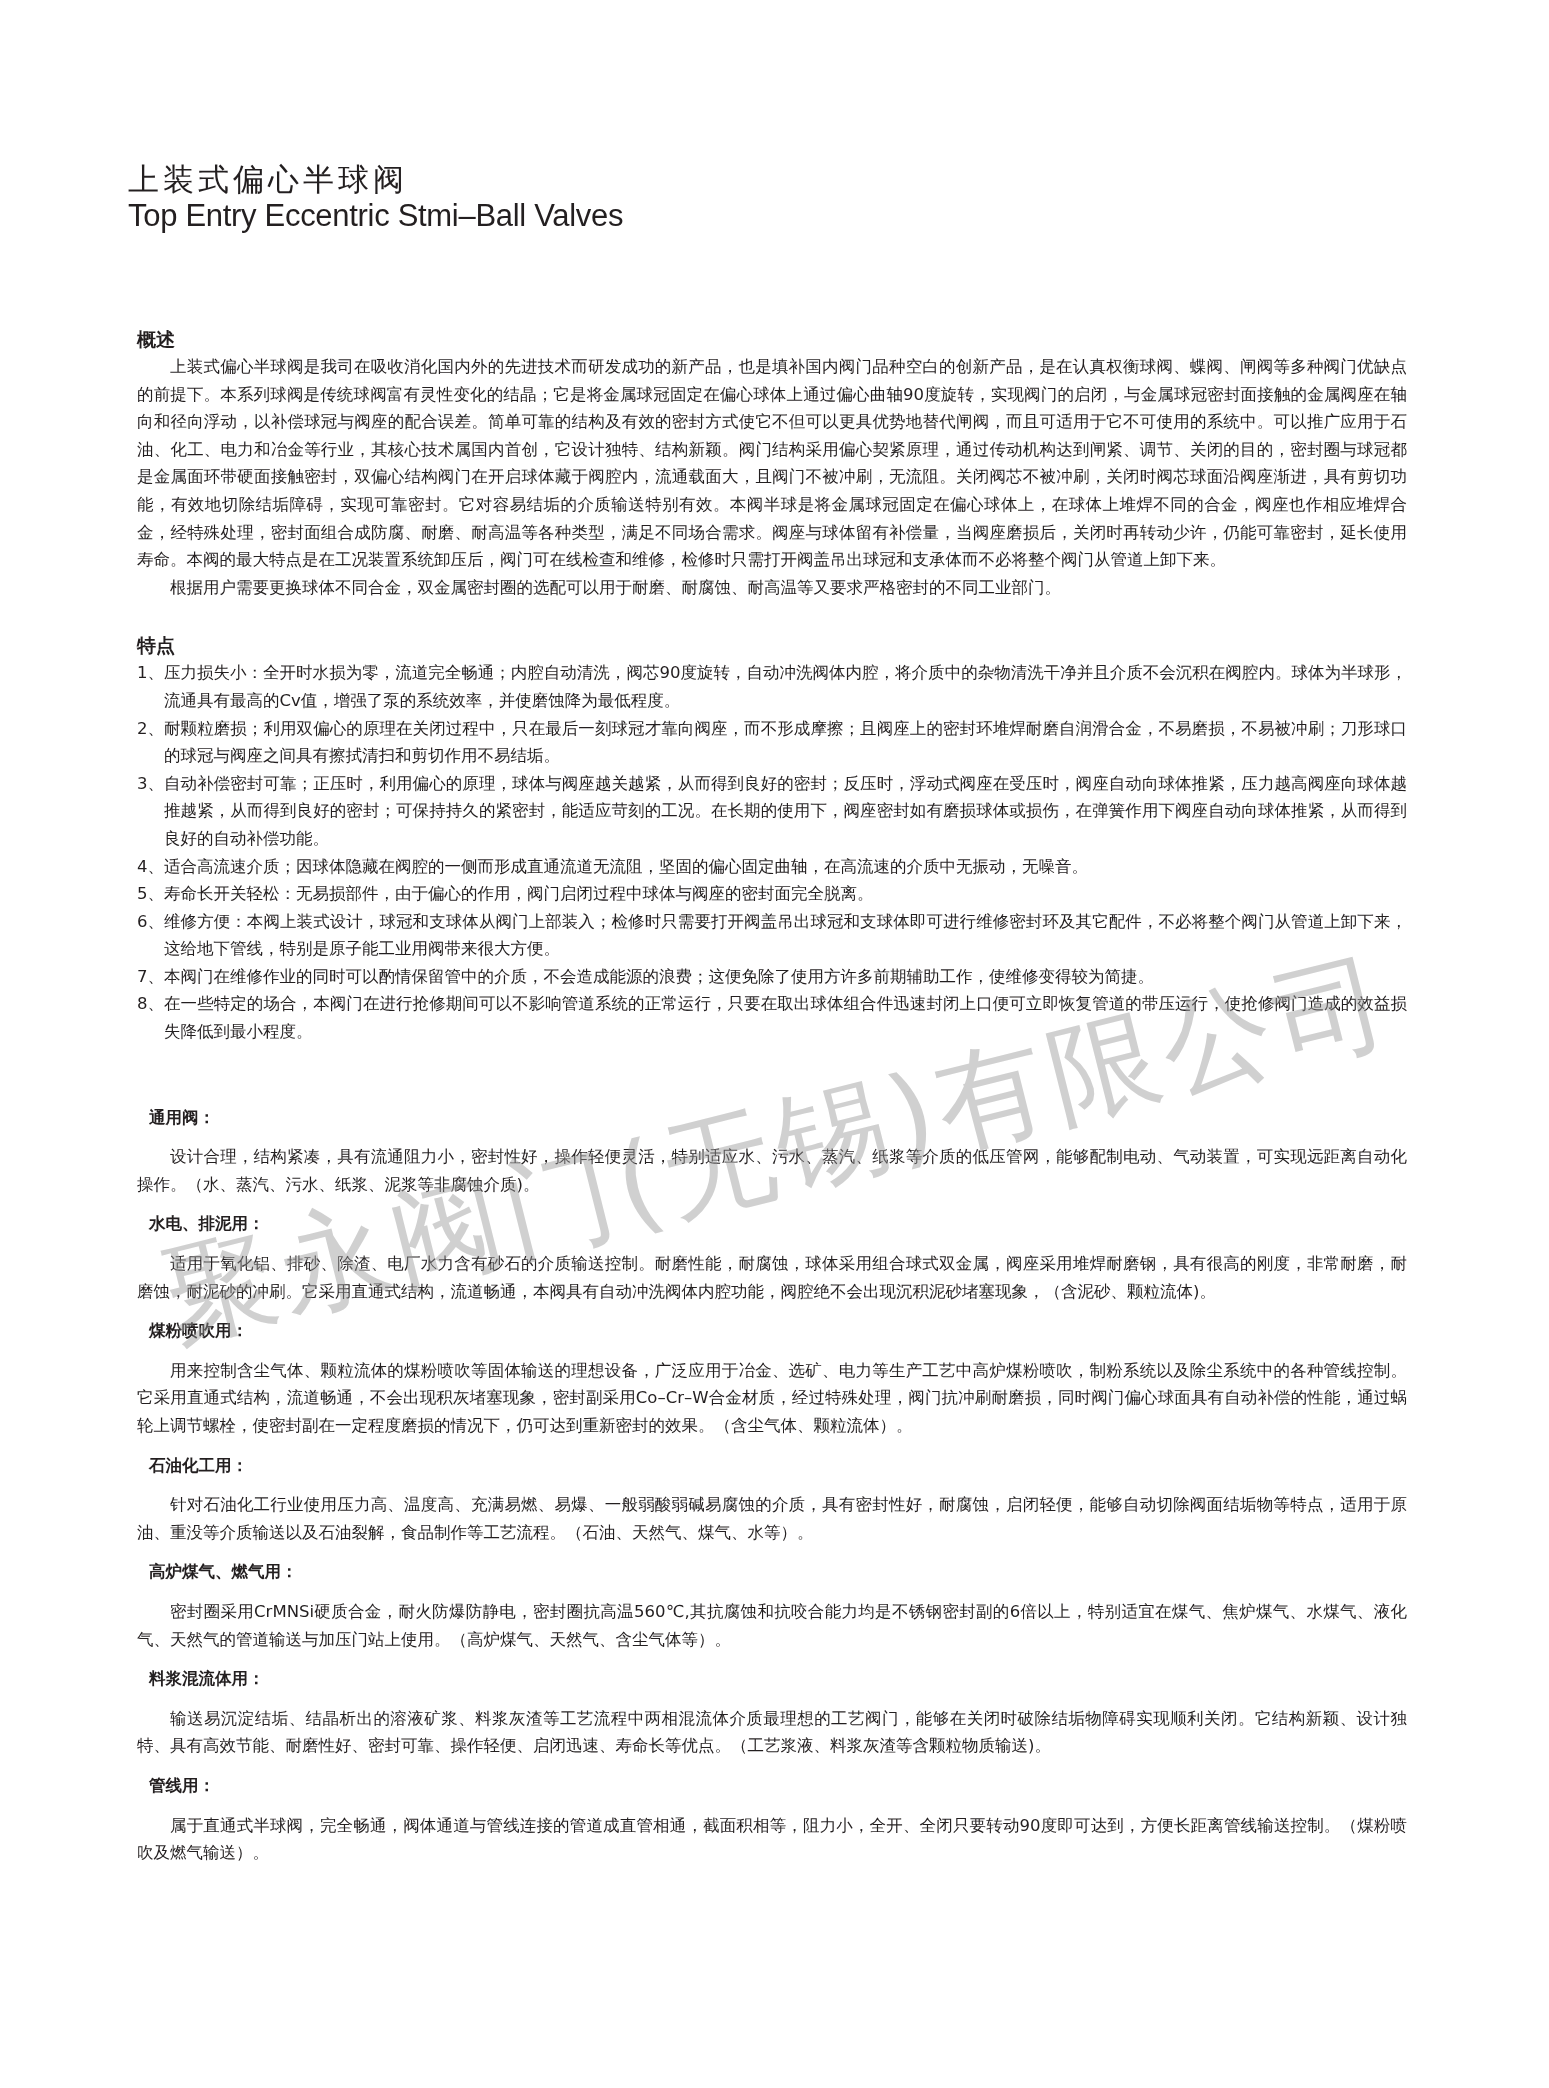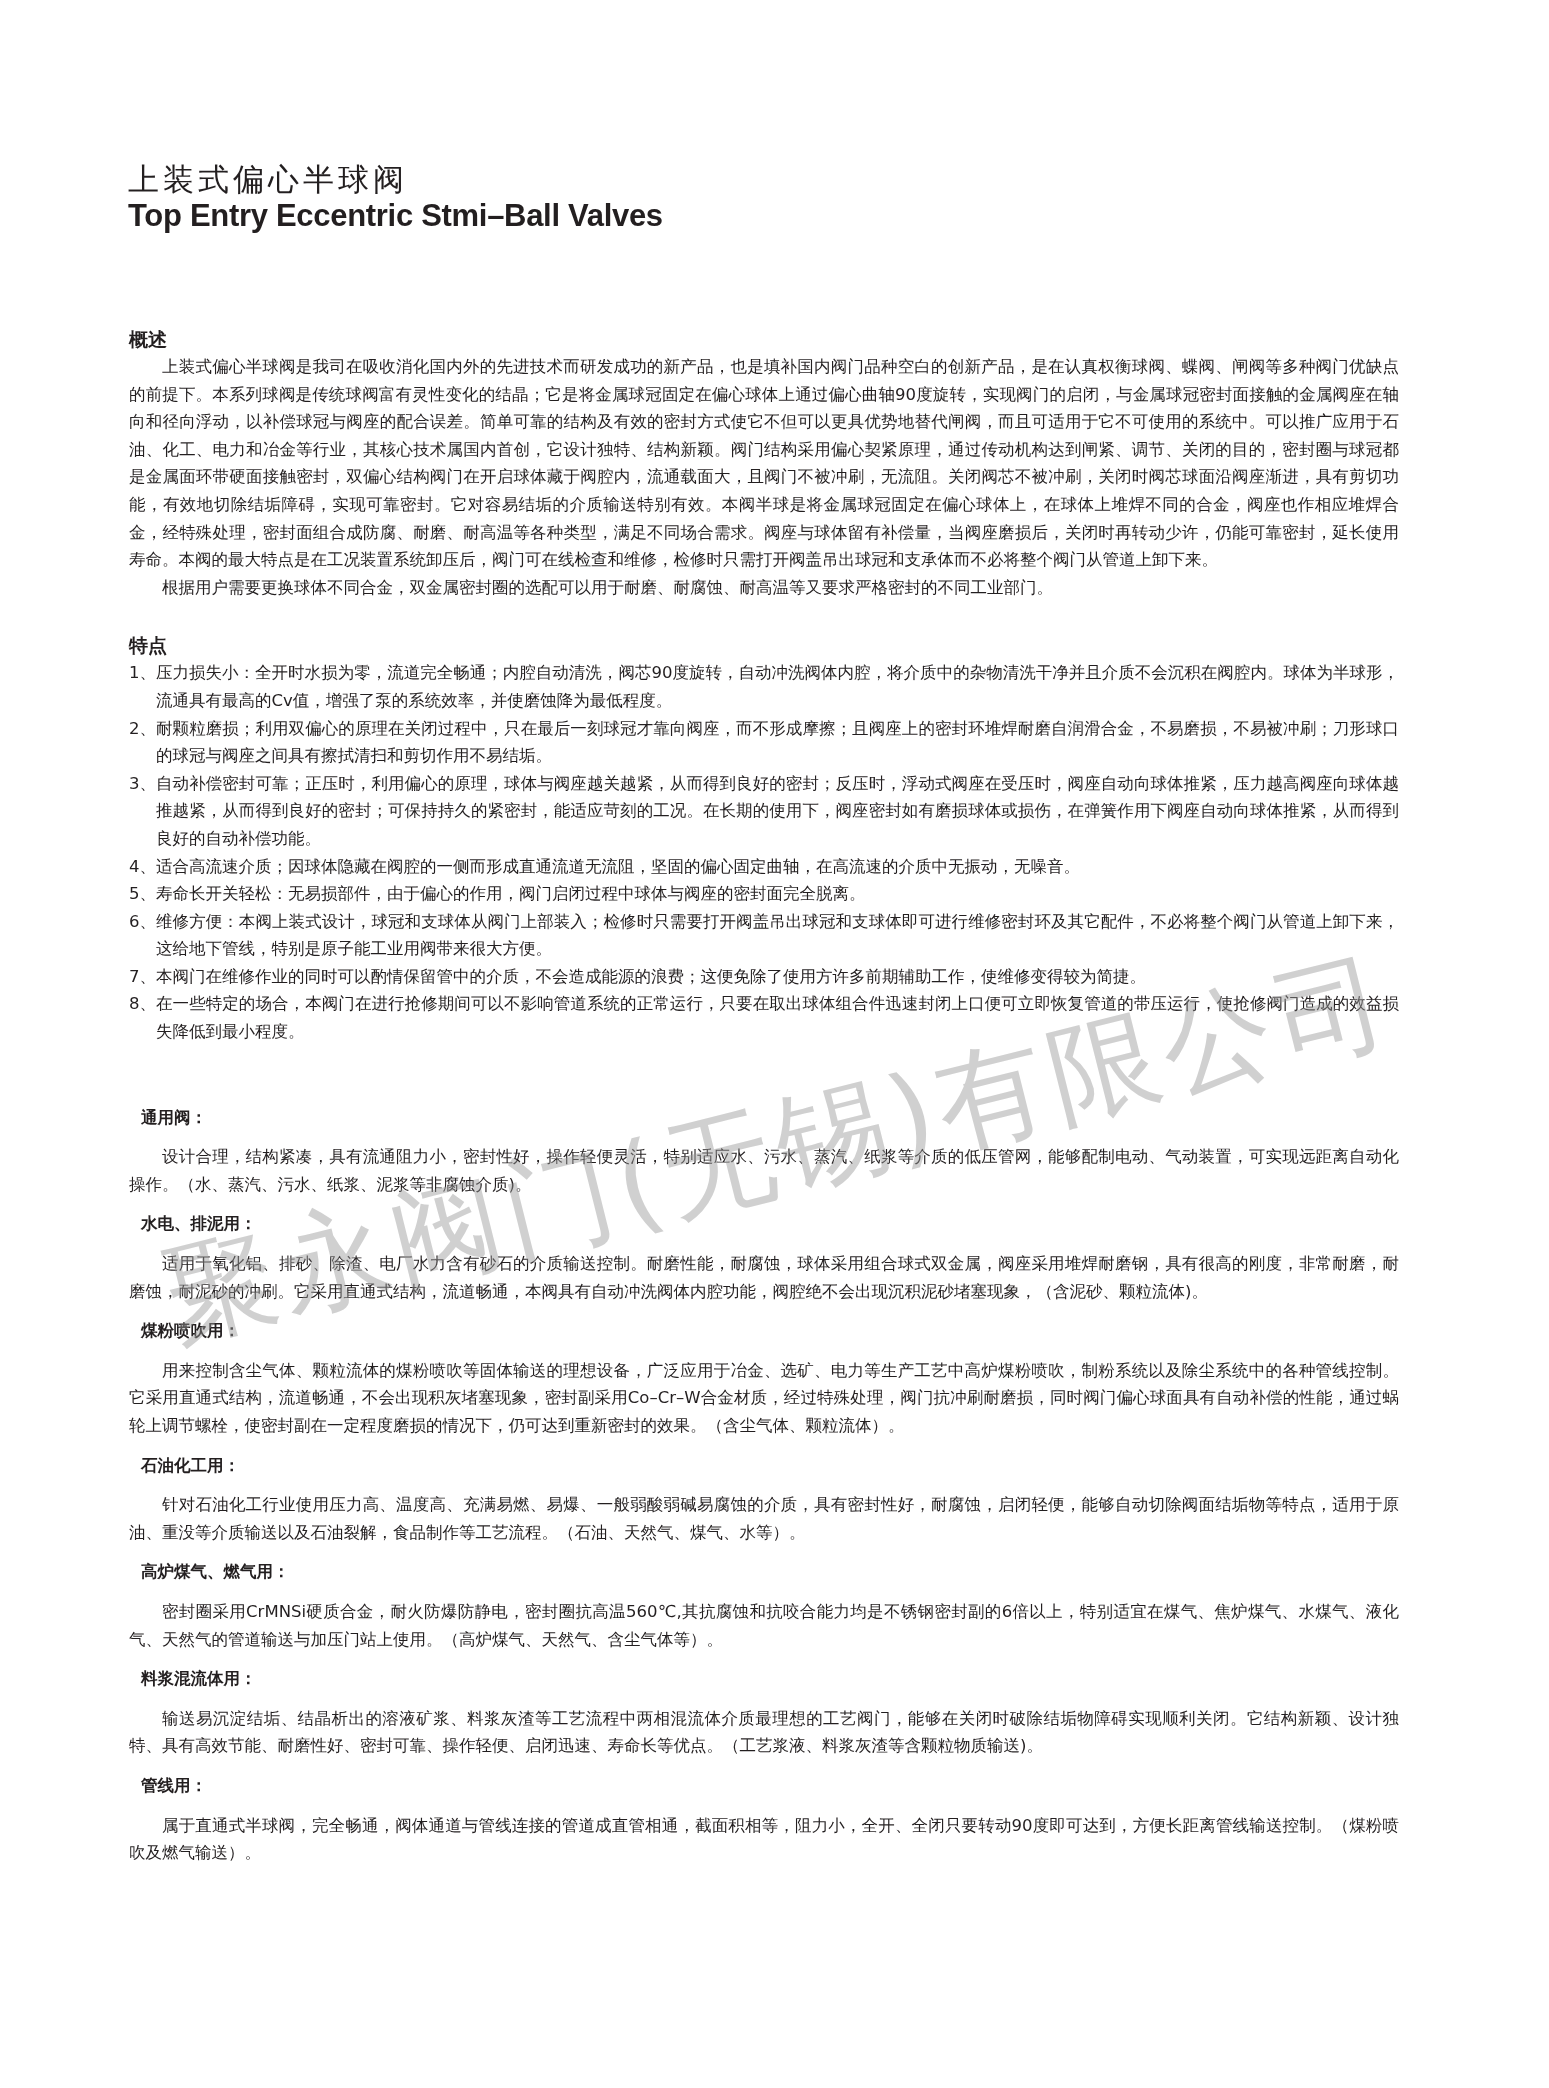--- a/index.html
+++ b/index.html
@@ -4,22 +4,22 @@
 <style>
   html, body { margin: 0; padding: 0; background: #ffffff; }
   body {
     width: 1549px; height: 2088px; position: relative; overflow: hidden;
     font-family: "DejaVu Sans", "Liberation Sans", sans-serif;
     color: #231f20;
   }
   .page { position: absolute; left: 0; top: 0; width: 1549px; height: 1504px; }
   .title-block { position: absolute; left: 128px; top: 160px; }
   .title-cn { font-size: 31px; line-height: 38px; letter-spacing: 4px; color: #231f20; margin: 0; font-weight: normal; }
-  .title-en { font-family: "Liberation Sans", sans-serif; font-size: 31px; line-height: 36px; color: #231f20; margin: 0; font-weight: bold; letter-spacing: -0.3px; text-align: center; }
-  .content { position: absolute; left: 129px; top: 325px; width: 1270px; }
+  .title-en { font-family: "Liberation Sans", sans-serif; font-size: 31px; line-height: 36px; color: #231f20; margin: 0; font-weight: normal; letter-spacing: -0.3px; text-align: center; }
+  .content { position: absolute; left: 137px; top: 325px; width: 1270px; }
   .section-heading { font-size: 19px; font-weight: bold; line-height: 28px; margin: 0; color: #231f20; }
   .para { font-size: 16.5px; line-height: 27.6px; margin: 0; text-align: justify; text-align-last: left; }
   .indent { text-indent: 2em; }
   .sec-overview { margin-bottom: 0; }
   .gap1 { height: 30px; }
   .gap2 { height: 46px; }
   .feature { display: flex; font-size: 16.5px; line-height: 27.6px; }
   .feature .num { flex: 0 0 auto; white-space: nowrap; }
   .feature .txt { flex: 1; text-align: justify; text-align-last: left; }
   .sub-heading { font-size: 16.5px; font-weight: bold; line-height: 27.6px; margin: 12px; }

